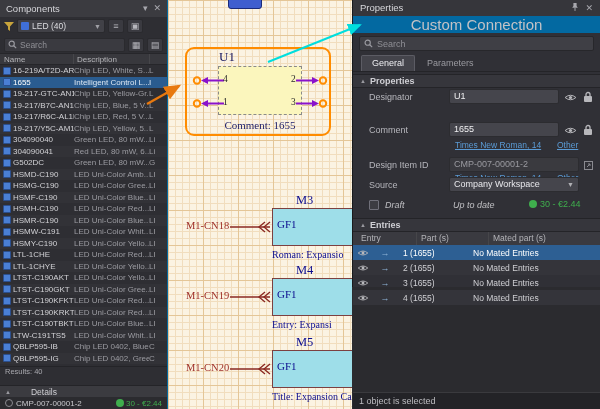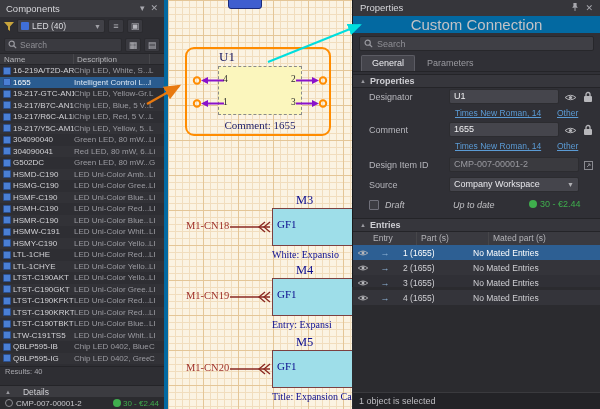--- a/index.html
+++ b/index.html
@@ -1,20 +1,20 @@
 <!DOCTYPE html>
 <html><head>
 <meta charset="utf-8">
 <style>
   * { margin:0; padding:0; box-sizing:border-box; }
   body { background:#1e1e22; font-family:"Liberation Sans","DejaVu Sans",sans-serif; }
   .screen { position:relative; width:600px; height:409px; overflow:hidden; background:#2b2b2f; }
 
   
-  .left { position:absolute; left:0; top:0; width:168px; height:409px; background:#2e2e33; border-right:4px solid #0369a1; z-index:30; }
+  .left { position:absolute; left:0; top:0; width:168px; height:409px; background:#2e2e33; border-right:1px solid #0369a1; z-index:30; }
   .l-title { position:absolute; left:0; top:0; right:0; height:17px; background:#3b3b40; color:#d6d6da; font-size:9.5px; line-height:17px; padding:0 6px; }
   .win-ic { float:right; color:#a8a8ae; font-size:9px; margin-left:6px; cursor:default; }
   .l-filter { position:absolute; left:0; top:17px; right:0; height:18px; display:flex; align-items:center; gap:3px; padding:0 4px; }
   .cat-dd { width:88px; height:14px; background:#414147; border:1px solid #2a2a2e; border-radius:2px; color:#dcdce0; font-size:8.5px; display:flex; align-items:center; gap:3px; padding:0 3px; }
   .cat-dd .led-ic { width:8px; height:8px; background:#3f6fd8; border-radius:1px; flex:none; }
   .cat-dd .dd-ch { margin-left:auto; color:#a0a0a6; font-size:7px; }
   .sq-btn { width:16px; height:14px; background:#3a3a40; border:1px solid #2a2a2e; border-radius:2px; color:#b6b6bc; font-size:9px; line-height:12px; text-align:center; }
   .l-search { position:absolute; left:0; top:36px; right:0; height:17px; display:flex; align-items:center; gap:3px; padding:0 4px; }
   .srch { flex:1; height:14px; background:#3a3a40; border:1px solid #2a2a2e; border-radius:2px; color:#8f8f95; font-size:8.5px; display:flex; align-items:center; gap:3px; padding:0 3px; }
   .l-cols { position:absolute; left:0; top:53px; right:0; height:12px; background:#38383d; border-top:1px solid #26262a; border-bottom:1px solid #26262a; display:flex; font-size:8px; color:#b4b4b8; line-height:11px; }
@@ -24,21 +24,21 @@
   .l-list { position:absolute; left:0; top:65px; right:0; height:310px; overflow:hidden; }
   .c-row { height:11.5px; display:flex; align-items:center; font-size:8px; color:#d2d2d6; white-space:nowrap; }
   .c-row:nth-child(even) { background:#323237; }
   .c-row.selected { background:#2a5c90; color:#ffffff; }
   .c-row.selected .c-desc, .c-row.selected .c-lib { color:#dbe6f2; }
   .c-icon { width:8px; height:8px; margin:0 2px 0 3px; background:#4a7fd4; border-radius:1px; flex:none; border:1px solid #2b4f8e; }
   .c-name { width:61px; overflow:hidden; }
   .c-desc { width:75px; color:#9c9ca2; overflow:hidden; }
   .c-lib { flex:1; color:#9c9ca2; overflow:hidden; }
   .l-results { position:absolute; left:0; top:366px; right:0; height:10px; font-size:7.5px; color:#a8a8ae; padding-left:5px; background:#2e2e33; border-top:1px solid #242428; line-height:10px; }
-  .l-details { position:absolute; left:0; top:385px; right:0; height:12px; background:#3b3b40; color:#cfcfd3; font-size:8.5px; display:flex; align-items:center; gap:12px; padding:0 5px; border-top:1px solid #242428;text-align:center; }
+  .l-details { position:absolute; left:0; top:385px; right:0; height:12px; background:#3b3b40; color:#cfcfd3; font-size:8.5px; display:flex; align-items:center; gap:20px; padding:0 5px; border-top:1px solid #242428;text-align:center; }
   .l-part { position:absolute; left:0; top:397px; right:0; height:12px; background:#2b2b2f; display:flex; align-items:center; gap:3px; padding:0 5px; font-size:8px; }
   .l-part .pid { color:#c8c8cc; }
   .l-part .price { color:#3fae4d; margin-left:auto; display:flex; align-items:center; gap:2px; }
   .gdot { width:8px; height:8px; border-radius:50%; background:#3fae4d; flex:none; }
   .chip-ic { width:8px; height:8px; border:1px solid #8a8a90; border-radius:50%; flex:none; }
   .tri { font-size:6px; color:#9a9aa0; }
 
   
   .canvas { position:absolute; left:168px; top:0; width:184px; height:409px; overflow:hidden;
     background-color:#fbf3e2;
@@ -69,27 +69,27 @@
   .r-search { position:absolute; left:6px; top:36px; right:6px; height:15px; background:#3f3f45; border:1px solid #27272b; border-radius:2px; color:#8f8f95; font-size:9px; display:flex; align-items:center; gap:4px; padding:0 4px; }
   .r-tabs { position:absolute; left:0; top:55px; right:0; height:17px; padding-left:8px; display:flex; gap:2px; border-bottom:1px solid #242428; align-items:flex-end; }
   .tab { color:#9a9aa0; padding:0 10px; line-height:15px; font-size:9px; }
   .tab.active { background:#44444b; border:1px solid #5c5c64; border-bottom:none; color:#ececf0; border-radius:2px 2px 0 0; }
   .r-sec { position:absolute; left:0; right:0; height:14px; background:#36363c; color:#cfcfd4; font-size:9px; font-weight:bold; padding:0 7px; display:flex; align-items:center; gap:4px; border-top:1px solid #242428; border-bottom:1px solid #242428; }
   .flabel { position:absolute; color:#b6b6bc; font-size:9px; }
   .finput { position:absolute; left:96px; width:110px; height:15px; background:#45454c; border:1px solid #2c2c30; border-radius:2px; color:#f0f0f2; font-size:9px; line-height:13px; padding:0 4px; }
   .finput.disabled { background:#3a3a3f; color:#9a9aa0; width:130px; }
   .fselect { position:absolute; left:96px; width:130px; height:15px; background:#45454c; border:1px solid #2c2c30; border-radius:2px; color:#e8e8ec; font-size:9px; line-height:13px; padding:0 4px; display:flex; align-items:center; }
   .fselect .dd-ch { margin-left:auto; color:#b0b0b4; font-size:7px; }
-  .flink { position:absolute; color:#5b9bd5; font-size:8.5px; text-decoration:underline; cursor:pointer; }
+  .flink { position:absolute; color:#5b9bd5; font-size:8.5px; text-decoration:underline; cursor:pointer;margin-top:32px; }
   .ricon { position:absolute; width:14px; height:14px; display:flex; align-items:center; justify-content:center; }
   .chk { position:absolute; width:10px; height:10px; background:#3c3c42; border:1px solid #70707a; border-radius:1px; }
   .rtext { position:absolute; color:#c0c0c4; font-size:9px;font-style:italic; }
   .price-g { position:absolute; color:#3fae4d; font-size:9px; display:flex; align-items:center; gap:3px; }
   .e-head { position:absolute; left:0; right:0; top:232px; height:13px; background:#3a3a40; display:flex; font-size:8.5px; color:#b4b4b8; line-height:12px; }
-  .eh1 { width:64px; padding-left:20px; border-right:1px solid #46464a; }
+  .eh1 { width:64px; padding-left:8px; border-right:1px solid #46464a; }
   .eh2 { width:72px; padding-left:4px; border-right:1px solid #46464a; }
   .eh3 { flex:1; padding-left:4px; }
   .e-rows { position:absolute; left:0; right:0; top:245px; }
   .e-row { height:15px; display:flex; align-items:center; font-size:8.5px; color:#d0d0d4; }
   .e-row:nth-child(even) { background:#34343a; }
   .e-row.selected { background:#2d5f93; color:#ffffff; }
   .e-ic { width:20px; display:flex; justify-content:center; flex:none; }
   .e-arrow { width:24px; color:#8fb4d8; font-size:9px; flex:none; text-align:center; }
   .e-part { width:72px; padding-left:6px; flex:none; overflow:hidden; }
   .e-mated { flex:1; padding-left:4px; overflow:hidden; }
@@ -357,21 +357,21 @@
       <div class="mref">M3</div>
       <div class="mbox">
         <span class="gf">GF1</span>
       </div>
       <div class="mnet">M1-CN18</div>
       <svg class="mwire" width="44" height="12">
         <line x1="2" y1="6" x2="42" y2="6" stroke="#8a2822" stroke-width="1.5"></line>
         <polyline points="42,1 36,6 42,11" fill="none" stroke="#8a2822" stroke-width="1.3"></polyline>
         <polyline points="37,1 31,6 37,11" fill="none" stroke="#8a2822" stroke-width="1.3"></polyline>
       </svg>
-      <div class="mtitle">White: Expansio</div>
+      <div class="mtitle">Roman: Expansio</div>
     </div>
 
     <div class="module" style="top:263px">
       <div class="mref">M4</div>
       <div class="mbox">
         <span class="gf">GF1</span>
       </div>
       <div class="mnet">M1-CN19</div>
       <svg class="mwire" width="44" height="12">
         <line x1="2" y1="6" x2="42" y2="6" stroke="#8a2822" stroke-width="1.5"></line>

